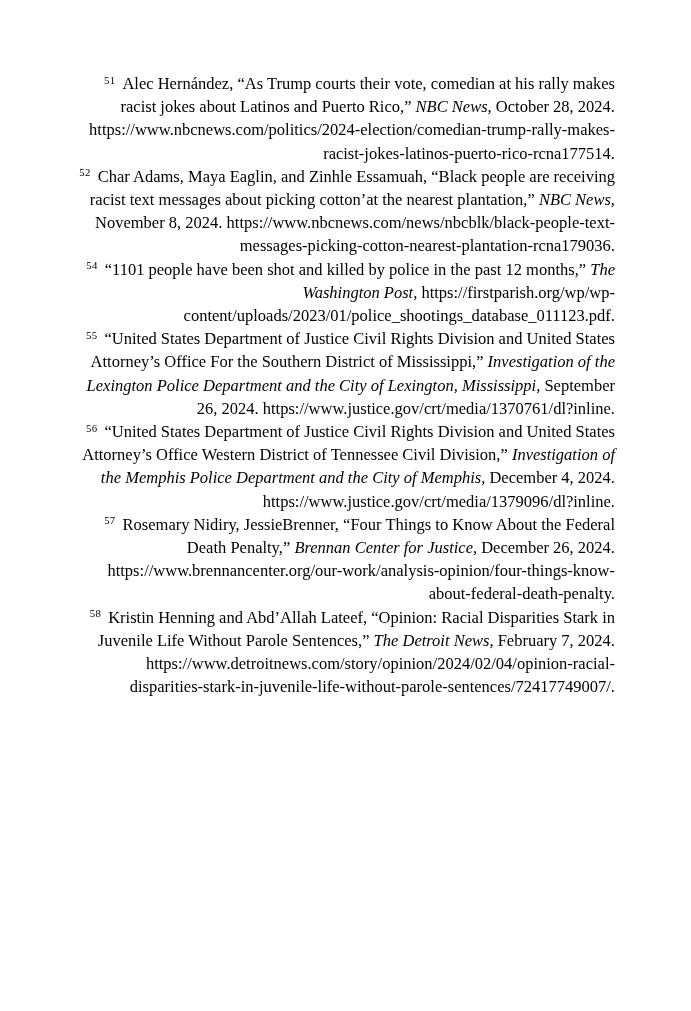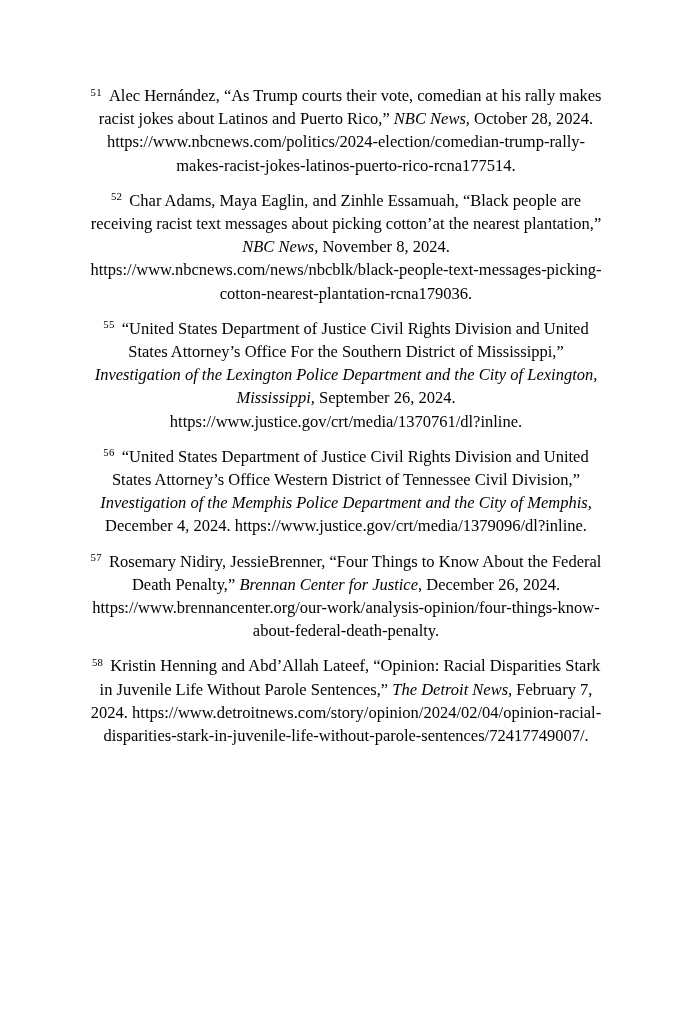--- a/index.html
+++ b/index.html
@@ -13,27 +13,27 @@
     height: 1011px;
     background: #ffffff;
     box-sizing: border-box;
     padding: 72px 76px 0 77px;
     overflow: hidden;
   }
   .footnotes {
     width: 538px;
   }
   p.footnote {
-    margin: 12px;
+    margin: 0;
     padding: 0;
     font-family: "Liberation Serif", serif;
     font-size: 16.5px;
     line-height: 23.2px;
     color: #000000;
-    text-align: center;
+    text-align: right;
     overflow-wrap: break-word;
     word-wrap: break-word;
   }
   p.footnote .fn-num {
     font-size: 10.8px;
     line-height: 0;
     position: relative;
     top: -5.5px;
     margin-right: 7px;
     letter-spacing: 0.3px;
@@ -45,18 +45,19 @@
     font-style: normal;
   }
 </style>
 </head>
 <body>
 
 <div class="page">
   <div class="footnotes">
       <p class="footnote"><span class="fn-num">51</span><span class="plain">Alec Hernández, “As Trump courts their vote, comedian at his rally makes racist jokes about Latinos and Puerto Rico,” </span><span class="italic">NBC News,</span><span class="plain"> October 28, 2024. </span><span class="url">https://www.nbcnews.com/politics/2024-election/comedian-trump-rally-makes-racist-jokes-latinos-puerto-rico-rcna177514.</span></p>
       <p class="footnote"><span class="fn-num">52</span><span class="plain">Char Adams, Maya Eaglin, and Zinhle Essamuah, “Black people are receiving racist text messages about picking cotton’at the nearest plantation,” </span><span class="italic">NBC News,</span><span class="plain"> November 8, 2024. </span><span class="url">https://www.nbcnews.com/news/nbcblk/black-people-text-messages-picking-cotton-nearest-plantation-rcna179036.</span></p>
+      <p class="footnote"><span class="fn-num">54</span><span class="plain">“1101 people have been shot and killed by police in the past 12 months,” </span><span class="italic">The Washington Post,</span><span class="plain"> </span><span class="url">https://firstparish.org/wp/wp-content/uploads/2023/01/police_shootings_database_011123.pdf.</span></p>
       <p class="footnote"><span class="fn-num">55</span><span class="plain">“United States Department of Justice Civil Rights Division and United States Attorney’s Office For the Southern District of Mississippi,” </span><span class="italic">Investigation of the Lexington Police Department and the City of Lexington, Mississippi,</span><span class="plain"> September 26, 2024. </span><span class="url">https://www.justice.gov/crt/media/1370761/dl?inline.</span></p>
       <p class="footnote"><span class="fn-num">56</span><span class="plain">“United States Department of Justice Civil Rights Division and United States Attorney’s Office Western District of Tennessee Civil Division,” </span><span class="italic">Investigation of the Memphis Police Department and the City of Memphis,</span><span class="plain"> December 4, 2024. </span><span class="url">https://www.justice.gov/crt/media/1379096/dl?inline.</span></p>
       <p class="footnote"><span class="fn-num">57</span><span class="plain">Rosemary Nidiry, JessieBrenner, “Four Things to Know About the Federal Death Penalty,” </span><span class="italic">Brennan Center for Justice,</span><span class="plain"> December 26, 2024. </span><span class="url">https://www.brennancenter.org/our-work/analysis-opinion/four-things-know-about-federal-death-penalty.</span></p>
       <p class="footnote"><span class="fn-num">58</span><span class="plain">Kristin Henning and Abd’Allah Lateef, “Opinion: Racial Disparities Stark in Juvenile Life Without Parole Sentences,” </span><span class="italic">The Detroit News,</span><span class="plain"> February 7, 2024. </span><span class="url">https://www.detroitnews.com/story/opinion/2024/02/04/opinion-racial-disparities-stark-in-juvenile-life-without-parole-sentences/72417749007/.</span></p>
     </div>
 </div>
 
 </body></html>

